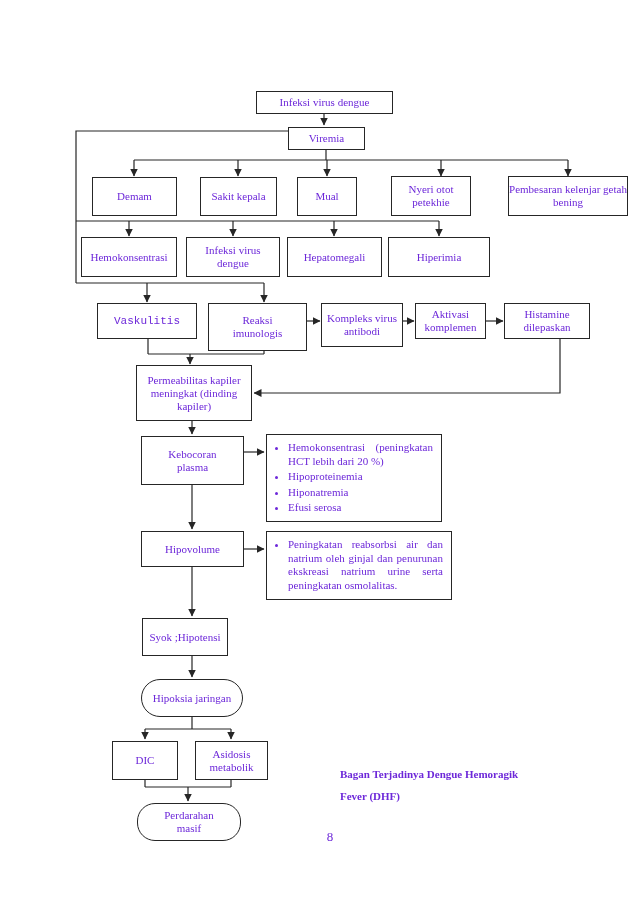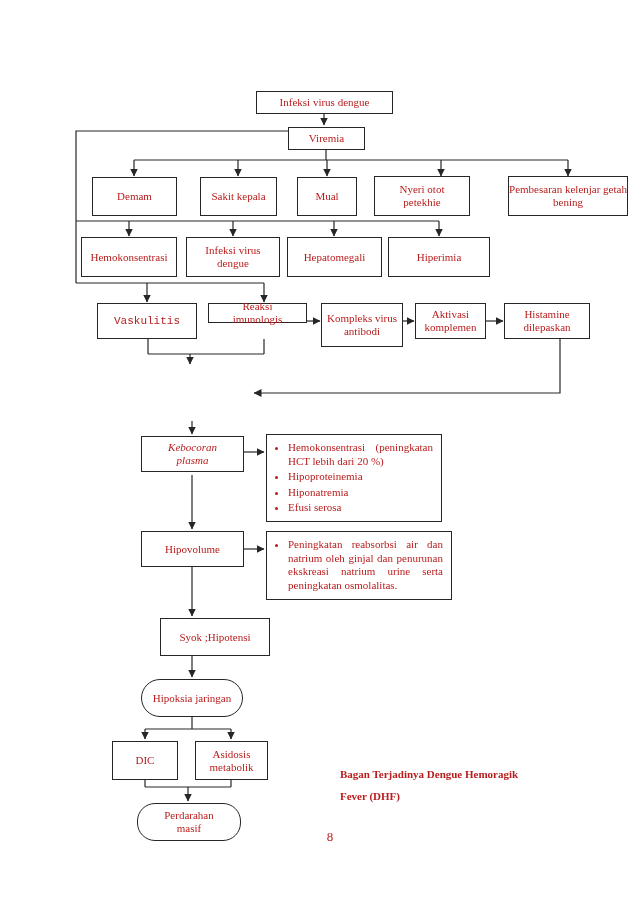--- a/index.html
+++ b/index.html
@@ -1,21 +1,21 @@
 <!DOCTYPE html>
 <html><head>
 <meta charset="utf-8">
 <style>
   html,body{margin:0;padding:0;background:#ffffff;}
   .page{
     position:relative;
     width:638px;height:902px;
     background:#ffffff;
     font-family:"Liberation Serif","DejaVu Serif",serif;
-    color:#b91c1c;
+    color:#6d28d9;
     overflow:hidden;
   }
   .connectors{position:absolute;left:0;top:0;width:638px;height:902px;}
   .node{
     position:absolute;
     box-sizing:border-box;
     border:1px solid #262626;
     background:#ffffff;
     display:flex;align-items:center;justify-content:center;
     text-align:center;
@@ -105,63 +105,64 @@
   <div class="node" style="left:256px;top:91px;width:137px;height:23px;">Infeksi virus dengue</div>
 
   <div class="node" style="left:288px;top:127px;width:77px;height:23px;">Viremia</div>
 
   <div class="node" style="left:92px;top:177px;width:85px;height:39px;">Demam</div>
 
   <div class="node" style="left:200px;top:177px;width:77px;height:39px;">Sakit kepala</div>
 
   <div class="node" style="left:297px;top:177px;width:60px;height:39px;">Mual</div>
 
-  <div class="node" style="left:374px;top:176px;width:96px;height:40px;padding:16px 16px;">Nyeri otot petekhie</div>
+  <div class="node" style="left:391px;top:176px;width:80px;height:40px;padding:16px 16px;">Nyeri otot petekhie</div>
 
   <div class="node" style="left:508px;top:176px;width:120px;height:40px;">Pembesaran kelenjar getah bening</div>
 
   <div class="node" style="left:81px;top:237px;width:96px;height:40px;">Hemokonsentrasi</div>
 
   <div class="node" style="left:186px;top:237px;width:94px;height:40px;padding:0 10px;">Infeksi virus dengue</div>
 
   <div class="node" style="left:287px;top:237px;width:95px;height:40px;">Hepatomegali</div>
 
   <div class="node" style="left:388px;top:237px;width:102px;height:40px;">Hiperimia</div>
 
   <div class="node" style="left:97px;top:303px;width:100px;height:36px;font-family:Liberation Mono, monospace;">Vaskulitis</div>
 
-  <div class="node" style="left:208px;top:303px;width:99px;height:20px;padding:0 16px;">Reaksi imunologis</div>
+  <div class="node" style="left:208px;top:303px;width:99px;height:48px;padding:0 16px;">Reaksi imunologis</div>
 
   <div class="node" style="left:321px;top:303px;width:82px;height:44px;">Kompleks virus antibodi</div>
 
   <div class="node" style="left:415px;top:303px;width:71px;height:36px;">Aktivasi komplemen</div>
 
   <div class="node" style="left:504px;top:303px;width:86px;height:36px;">Histamine dilepaskan</div>
 
+  <div class="node" style="left:136px;top:365px;width:116px;height:56px;padding:0 8px;">Permeabilitas kapiler meningkat (dinding kapiler)</div>
 
-  <div class="node" style="left:141px;top:436px;width:103px;height:36px;padding:0 20px;font-style:italic;">Kebocoran plasma</div>
+  <div class="node" style="left:141px;top:436px;width:103px;height:49px;padding:0 20px;">Kebocoran plasma</div>
 
   <div class="callout" style="left:266px;top:434px;width:176px;height:88px;">
     <ul>
       <li>Hemokonsentrasi (peningkatan HCT lebih dari 20 %)</li>
       <li>Hipoproteinemia</li>
       <li>Hiponatremia</li>
       <li>Efusi serosa</li>
     </ul>
   </div>
 
   <div class="node" style="left:141px;top:531px;width:103px;height:36px;">Hipovolume</div>
 
   <div class="callout" style="left:266px;top:531px;width:186px;height:69px;">
     <ul>
       <li>Peningkatan reabsorbsi air dan natrium oleh ginjal dan penurunan ekskreasi natrium urine serta peningkatan osmolalitas.</li>
     </ul>
   </div>
 
-  <div class="node" style="left:160px;top:618px;width:110px;height:38px;">Syok ;Hipotensi</div>
+  <div class="node" style="left:142px;top:618px;width:86px;height:38px;">Syok ;Hipotensi</div>
 
   <div class="node" style="left:141px;top:679px;width:102px;height:38px;border-radius:19px;">Hipoksia jaringan</div>
 
   <div class="node" style="left:112px;top:741px;width:66px;height:39px;">DIC</div>
 
   <div class="node" style="left:195px;top:741px;width:73px;height:39px;">Asidosis metabolik</div>
 
   <div class="node" style="left:137px;top:803px;width:104px;height:38px;padding:0 20px;border-radius:18px;">Perdarahan masif</div>
 
   <div class="caption">

